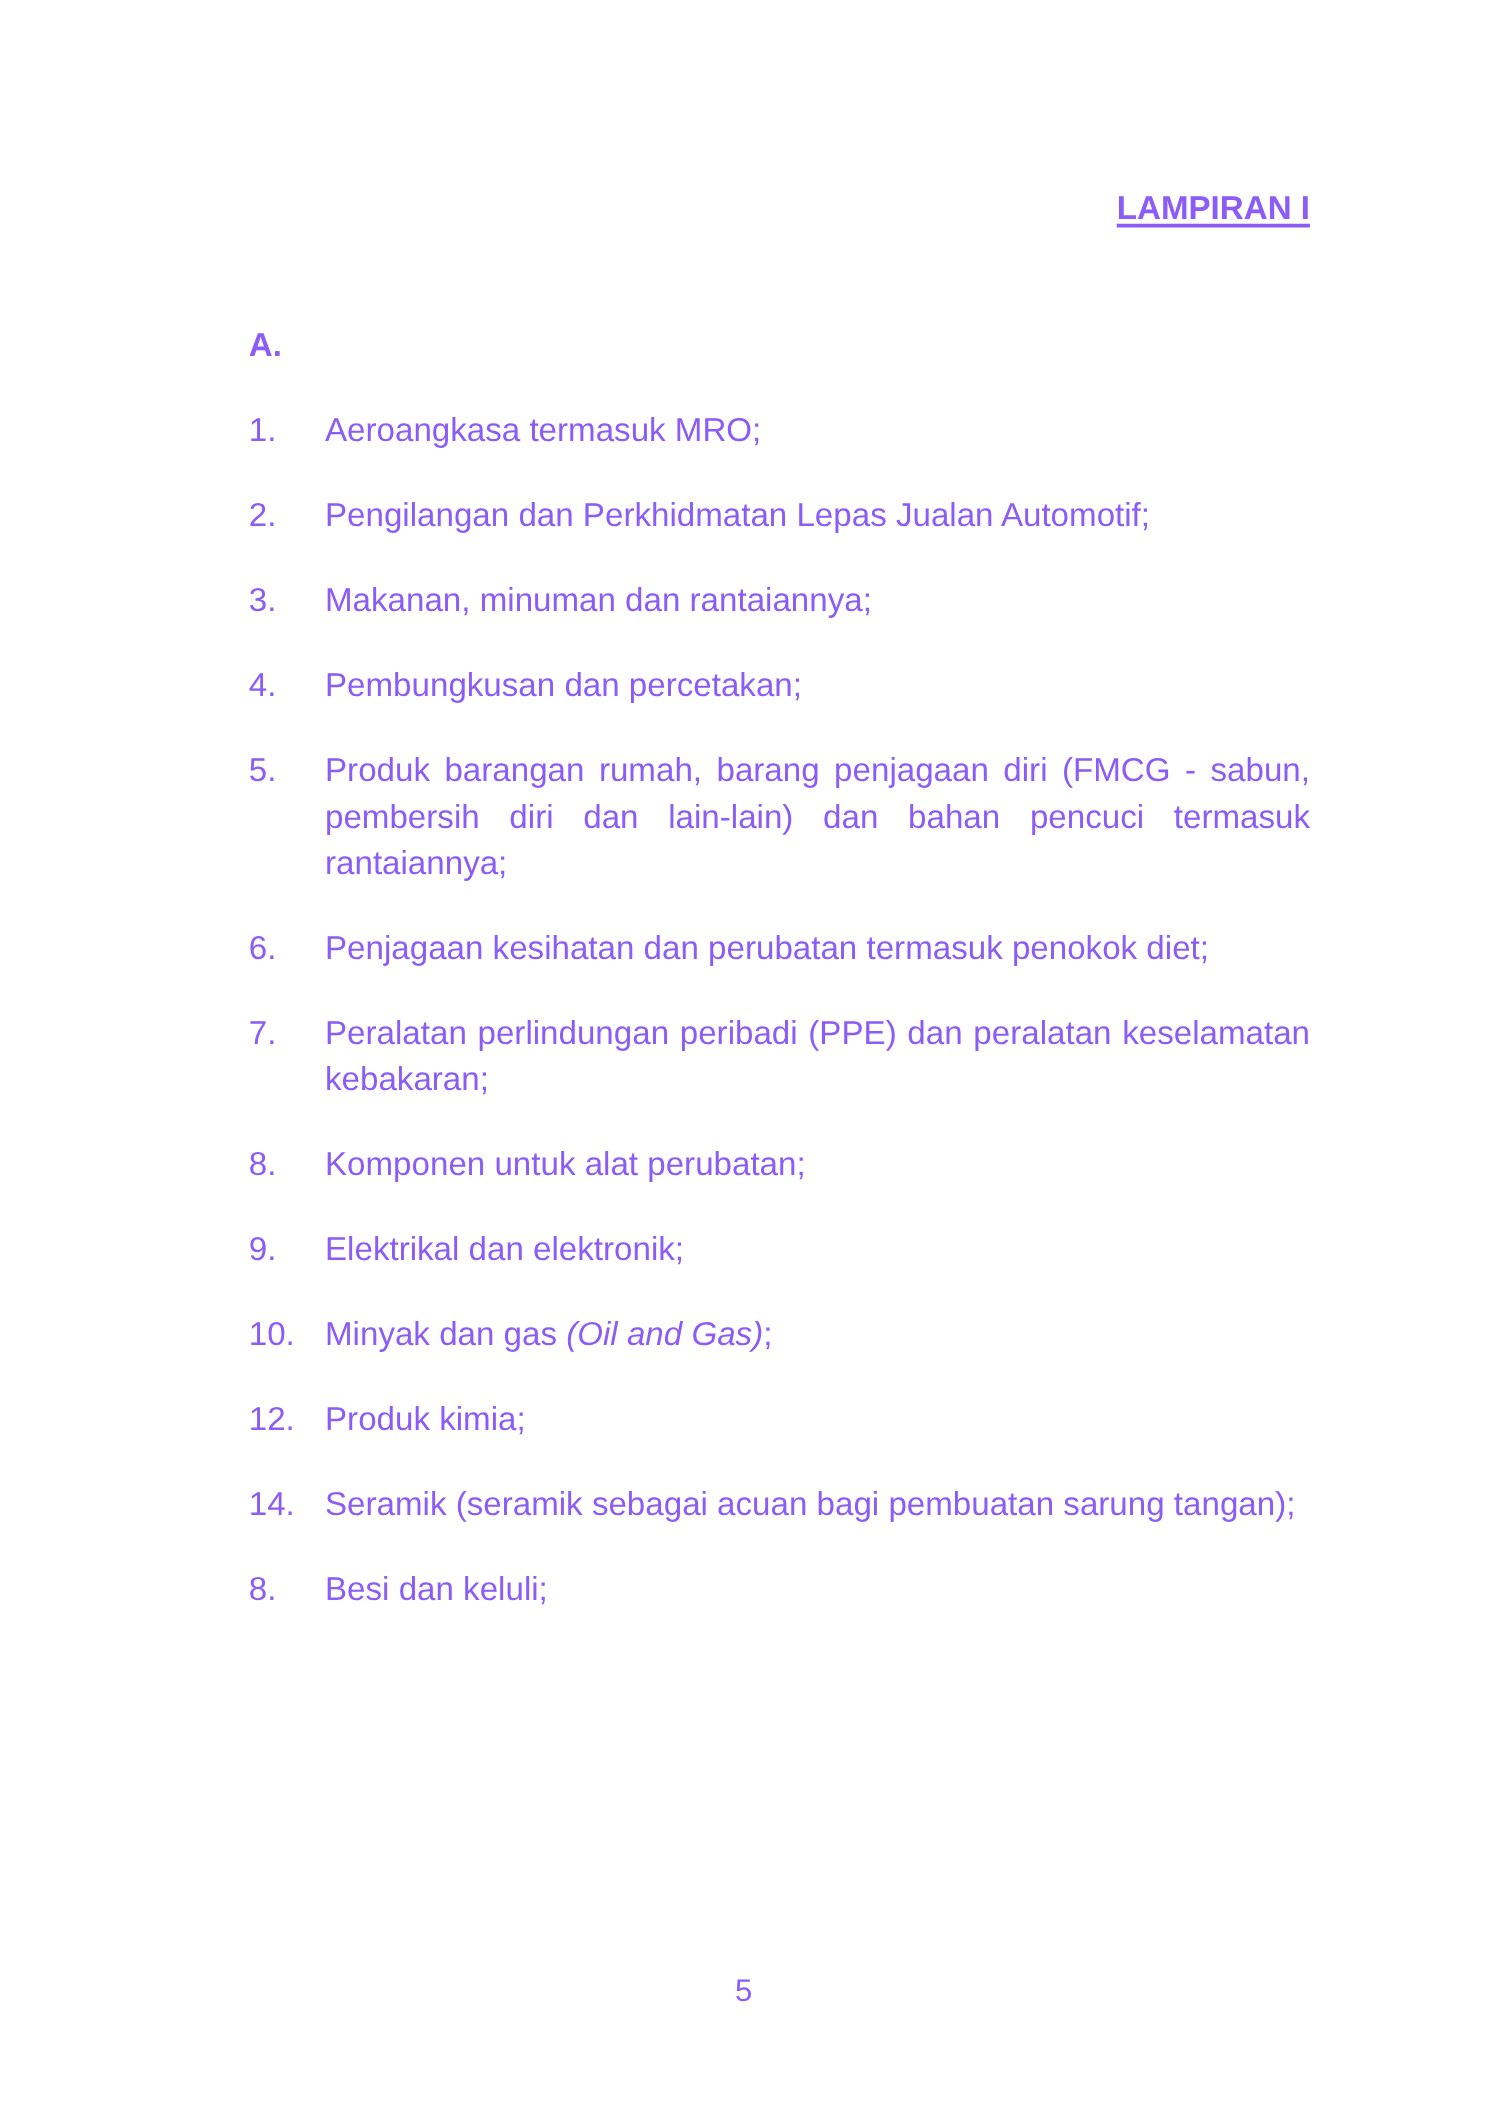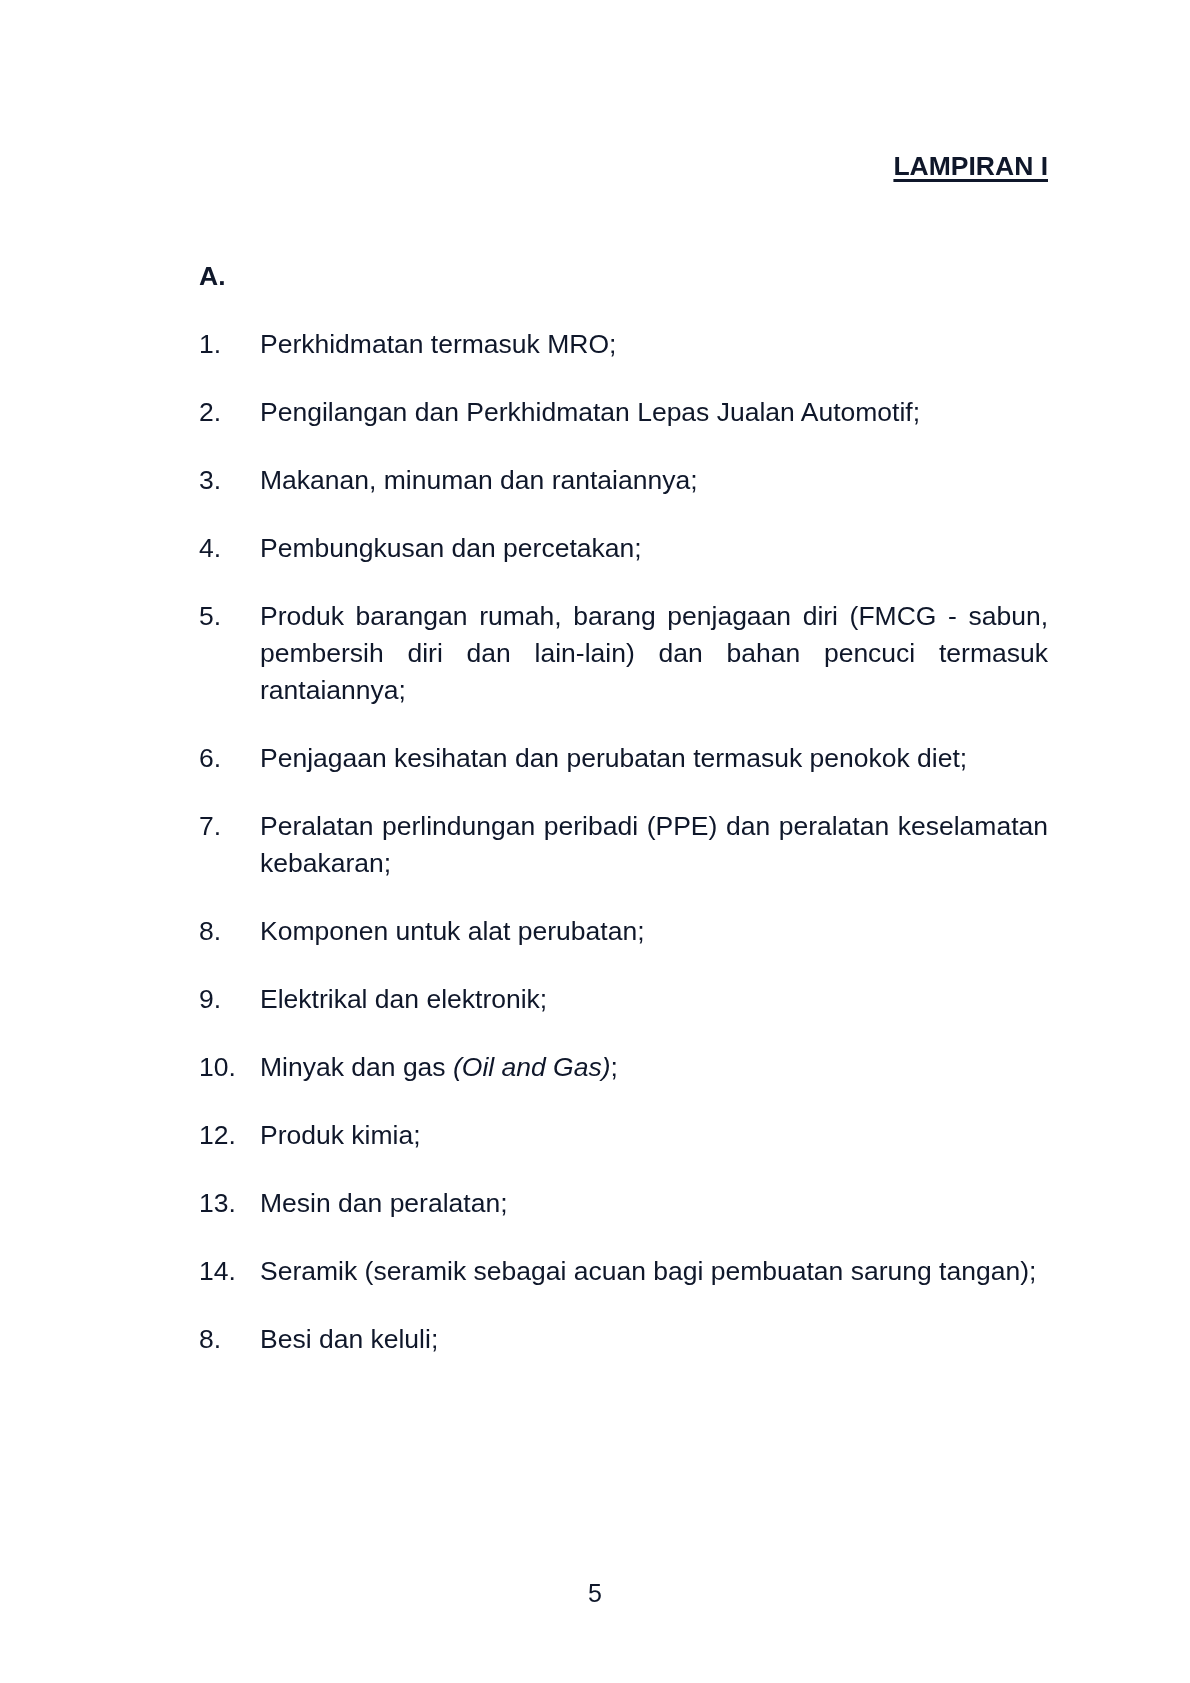--- a/index.html
+++ b/index.html
@@ -3,21 +3,21 @@
 <meta charset="utf-8">
 <style>
   * { margin: 0; padding: 0; box-sizing: border-box; }
   html, body { background: #ffffff; }
 
   .page {
     position: relative;
     width: 1190px;
     height: 1683px;
     background: #ffffff;
-    color: #0f172a;
+    color: #8b5cf6;
     font-family: "Liberation Sans", sans-serif;
     font-size: 26.5px;
     line-height: 37px;
     padding: 148px 142px 0 199px;
     overflow: hidden;
   }
 
   .appendix-line {
     text-align: right;
     font-weight: 700;
@@ -70,21 +70,21 @@
 
   <div class="title-block">
   </div>
 
   <div class="section-heading">
     <span class="num">A.</span>
   </div>
 
   <div class="item">
     <span class="num">1.</span>
-    <span class="text">Perkhidmatan termasuk MRO;</span>
+    <span class="text">Aeroangkasa termasuk MRO;</span>
   </div>
 
   <div class="item">
     <span class="num">2.</span>
     <span class="text">Pengilangan dan Perkhidmatan Lepas Jualan Automotif;</span>
   </div>
 
   <div class="item">
     <span class="num">3.</span>
     <span class="text">Makanan, minuman dan rantaiannya;</span>
@@ -124,24 +124,20 @@
     <span class="num">10.</span>
     <span class="text"><span>Minyak dan gas </span><span class="italic-run">(Oil and Gas)</span><span>;</span></span>
   </div>
 
 
   <div class="item">
     <span class="num">12.</span>
     <span class="text">Produk kimia;</span>
   </div>
 
-  <div class="item">
-    <span class="num">13.</span>
-    <span class="text">Mesin dan peralatan;</span>
-  </div>
 
   <div class="item">
     <span class="num">14.</span>
     <span class="text">Seramik (seramik sebagai acuan bagi pembuatan sarung tangan);</span>
   </div>
 
   <div class="item">
     <span class="num">8.</span>
     <span class="text">Besi dan keluli;</span>
   </div>

